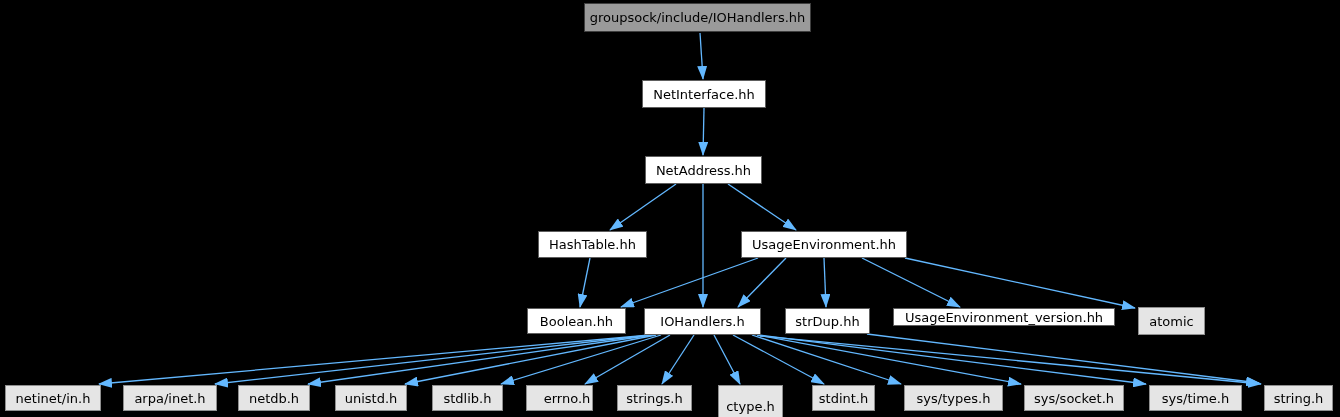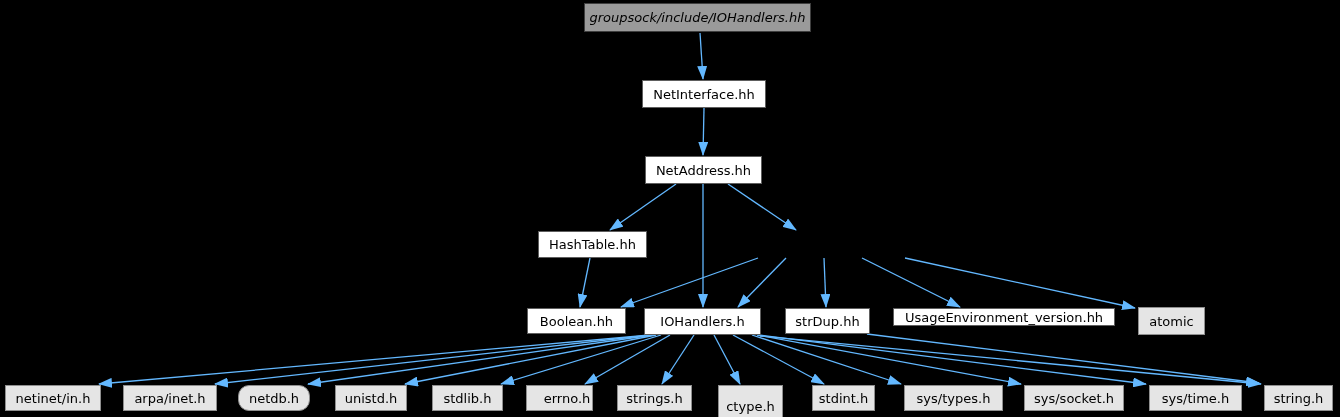--- a/index.html
+++ b/index.html
@@ -15,21 +15,21 @@
     position:absolute;
     box-sizing:border-box;
     display:flex;
     align-items:center;
     justify-content:center;
     font-size:13px;
     color:#000;
     white-space:nowrap;
     line-height:1;
   }
-  .node.root     { background:#9a9a9a; border:1px solid #3f3f3f;font-style:italic; }
+  .node.root     { background:#9a9a9a; border:1px solid #3f3f3f; }
   .node.internal { background:#ffffff; border:1px solid #5e5e5e; }
   .node.system   { background:#e5e5e5; border:1px solid #8f8f8f; }
 </style>
 </head>
 <body>
 
 <div id="stage">
     <svg id="edges" width="1340" height="417">
       <defs>
         <marker id="ah" markerUnits="userSpaceOnUse" markerWidth="14" markerHeight="10" refX="13" refY="5" orient="auto">
@@ -59,28 +59,29 @@
       <line x1="752" y1="335" x2="901" y2="384" stroke="#63b8ff" stroke-width="1.3" marker-end="url(#ah)"></line>
       <line x1="757" y1="335" x2="1021" y2="384" stroke="#63b8ff" stroke-width="1.3" marker-end="url(#ah)"></line>
       <line x1="759" y1="335" x2="1146" y2="384" stroke="#63b8ff" stroke-width="1.3" marker-end="url(#ah)"></line>
       <line x1="760" y1="336" x2="1261" y2="384" stroke="#63b8ff" stroke-width="1.3" marker-end="url(#ah)"></line>
       <line x1="867" y1="334" x2="1259" y2="383" stroke="#63b8ff" stroke-width="1.3" marker-end="url(#ah)"></line>
     </svg>
     <div class="node root" style="left: 584px; top: 3px; width: 227px; height: 29px;">groupsock/include/IOHandlers.hh</div>
     <div class="node internal" style="left: 642px; top: 80px; width: 124px; height: 28px;">NetInterface.hh</div>
     <div class="node internal" style="left: 645px; top: 156px; width: 117px; height: 28px;">NetAddress.hh</div>
     <div class="node internal" style="left: 538px; top: 231px; width: 109px; height: 27px;">HashTable.hh</div>
+    <div class="node internal" style="left: 741px; top: 231px; width: 166px; height: 27px;">UsageEnvironment.hh</div>
     <div class="node internal" style="left: 527px; top: 308px; width: 99px; height: 26px;">Boolean.hh</div>
     <div class="node internal" style="left: 644px; top: 308px; width: 117px; height: 27px;">IOHandlers.h</div>
     <div class="node internal" style="left: 785px; top: 308px; width: 85px; height: 26px;">strDup.hh</div>
     <div class="node internal" style="left: 893px; top: 308px; width: 222px; height: 18px;">UsageEnvironment_version.hh</div>
     <div class="node system" style="left: 1138px; top: 307px; width: 67px; height: 28px;">atomic</div>
     <div class="node system" style="left: 123px; top: 385px; width: 94px; height: 26px;">arpa/inet.h</div>
     <div class="node system" style="left: 5px; top: 385px; width: 96px; height: 26px;">netinet/in.h</div>
-    <div class="node system" style="left: 238px; top: 385px; width: 72px; height: 26px; border-radius: 11px;">netdb.h</div>
+    <div class="node system" style="left: 238px; top: 385px; width: 72px; height: 26px;">netdb.h</div>
     <div class="node system" style="left: 335px; top: 385px; width: 72px; height: 26px;">unistd.h</div>
     <div class="node system" style="left: 432px; top: 385px; width: 71px; height: 26px;">stdlib.h</div>
     <div class="node system" style="left: 526px; top: 385px; width: 67px; height: 26px; padding-left: 15px;">errno.h</div>
     <div class="node system" style="left: 617px; top: 385px; width: 75px; height: 26px;">strings.h</div>
     <div class="node system" style="left: 718px; top: 385px; width: 65px; height: 42px;">ctype.h</div>
     <div class="node system" style="left: 812px; top: 385px; width: 63px; height: 26px;">stdint.h</div>
     <div class="node system" style="left: 904px; top: 385px; width: 99px; height: 26px;">sys/types.h</div>
     <div class="node system" style="left: 1024px; top: 385px; width: 100px; height: 26px;">sys/socket.h</div>
     <div class="node system" style="left: 1149px; top: 385px; width: 93px; height: 26px;">sys/time.h</div>
     <div class="node system" style="left: 1264px; top: 385px; width: 69px; height: 26px;">string.h</div>

